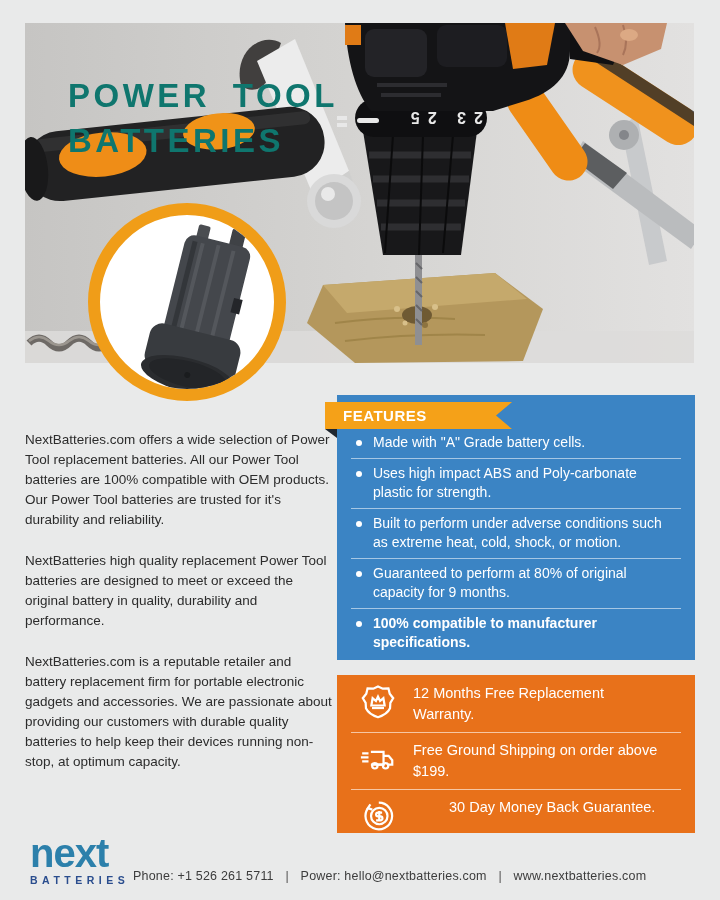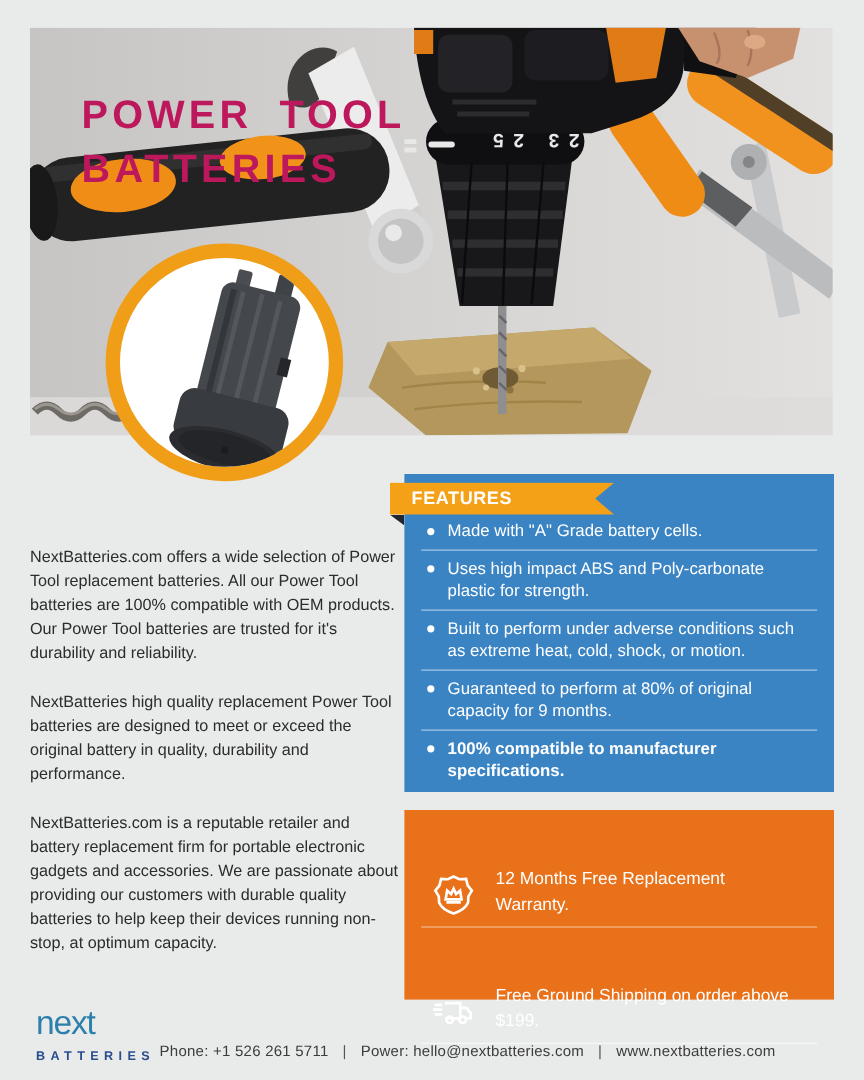--- a/index.html
+++ b/index.html
@@ -3,30 +3,30 @@
 <meta charset="utf-8">
 <style>
   * { margin:0; padding:0; box-sizing:border-box; }
   html,body { width:720px; }
   body { font-family:"Liberation Sans", sans-serif; background:#e9eaea; }
   .page { position:relative; width:720px; height:900px; background:#e9eaea; overflow:hidden; }
 
   
   .hero { position:absolute; left:25px; top:23px; width:669px; height:340px; overflow:hidden; }
   .hero svg { position:absolute; left:0; top:0; }
-  .hero-title { position:absolute; left:43px; top:50px; color:#be185d; font-weight:bold;
+  .hero-title { position:absolute; left:43px; top:50px; color:#0f766e; font-weight:bold;
     font-size:33px; line-height:45px; letter-spacing:3.5px; word-spacing:10px; }
 
   
   .product-circle { position:absolute; left:88px; top:203px; width:198px; height:198px;
     background:#ffffff; border:12px solid #f09d18; border-radius:50%; overflow:hidden; }
 
   
   .intro { position:absolute; left:25px; top:430px; width:308px; color:#2c2c2c;
-    font-size:13.5px; line-height:20px;margin-top:24px; }
+    font-size:13.5px; line-height:20px; }
   .intro p { margin-bottom:21px; }
 
   
   .features-box { position:absolute; left:337px; top:395px; width:358px; height:265px;
     background:#3b84c4; }
   .ribbon { position:absolute; left:-12px; top:7px; width:187px; height:27px;
     background:#f5a118; color:#ffffff; font-weight:bold; font-size:15px; letter-spacing:.5px;
     line-height:27px; padding-left:18px;
     clip-path:polygon(0 0,100% 0,calc(100% - 16px) 50%,100% 100%,0 100%); }
   .ribbon-fold { position:absolute; left:-12px; top:34px; width:12px; height:9px;
@@ -34,29 +34,29 @@
   .features-list { list-style:none; margin:33px 14px 0 14px; }
   .features-list li { position:relative; padding:5px 2px 6px 22px; font-size:14px;
     line-height:19px; color:#ffffff; border-bottom:1px solid rgba(255,255,255,.55); }
   .features-list li:last-child { border-bottom:none;font-weight:bold; }
   .features-list li::before { content:""; position:absolute; left:5px; top:12px;
     width:6px; height:6px; border-radius:50%; background:#ffffff; }
 
   
   .benefits-box { position:absolute; left:337px; top:675px; width:358px; height:158px;
     background:#e8711a; padding:1px 14px 0 14px; }
-  .benefit-row { display:flex; align-items:flex-end; padding:7px 0;
-    border-bottom:1px solid rgba(255,255,255,.6);margin-top:40px; }
+  .benefit-row { display:flex; align-items:flex-start; padding:7px 0;
+    border-bottom:1px solid rgba(255,255,255,.6); }
   .benefit-row:last-child { border-bottom:none;gap:36px; }
   .benefit-icon { flex:0 0 38px; height:38px; margin:0 16px 0 8px; }
   .benefit-text { width:246px; color:#ffffff; font-size:14.5px; line-height:21px; }
 
   
   .footer-logo { position:absolute; left:30px; top:834px; }
-  .logo-primary { font-size:28px; line-height:38px; font-weight:400; color:#2c80ab;
+  .logo-primary { font-size:40px; line-height:38px; font-weight:700; color:#2c80ab;
     letter-spacing:-1px; }
   .logo-secondary { font-size:10.5px; font-weight:bold; letter-spacing:4.5px;
     color:#2a4d8e; margin-top:2px; }
   .footer-contact { position:absolute; left:133px; top:869px; font-size:12.5px;
     color:#3c3c3c; letter-spacing:.2px; }
   .footer-contact .sep { margin:0 8px; color:#555; }
 </style>
 </head>
 <body>
 

